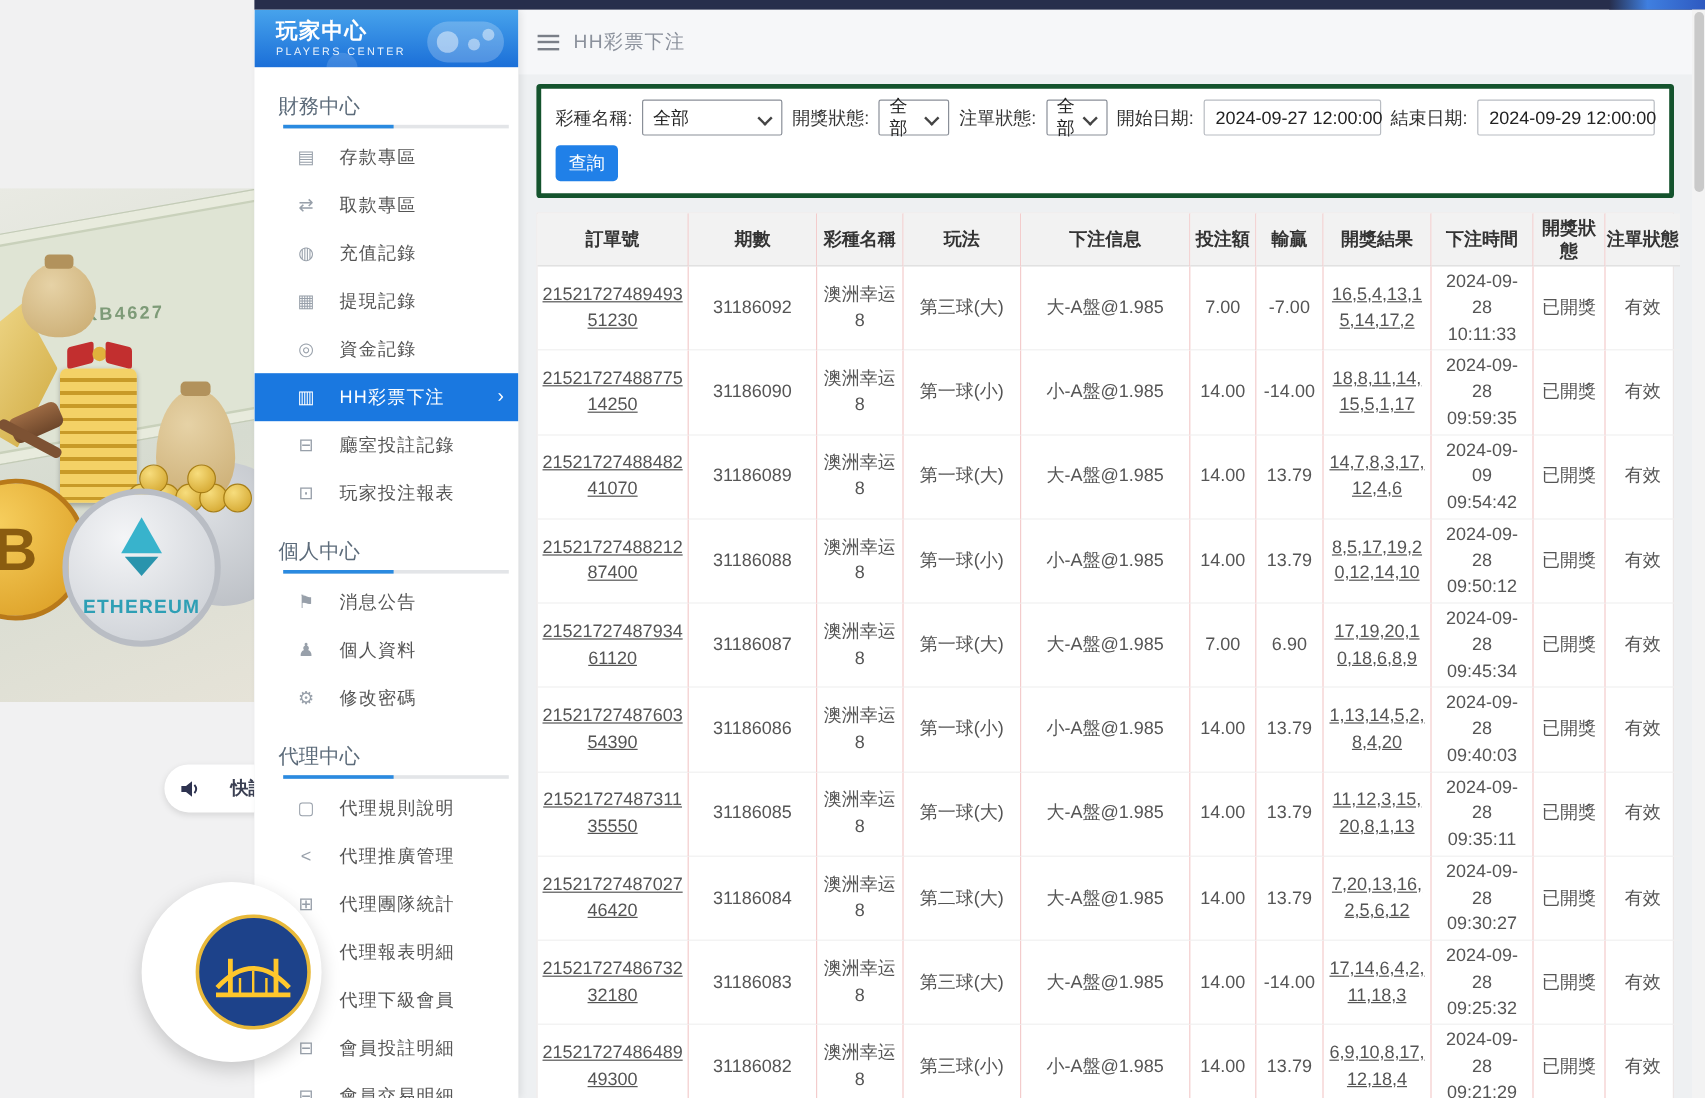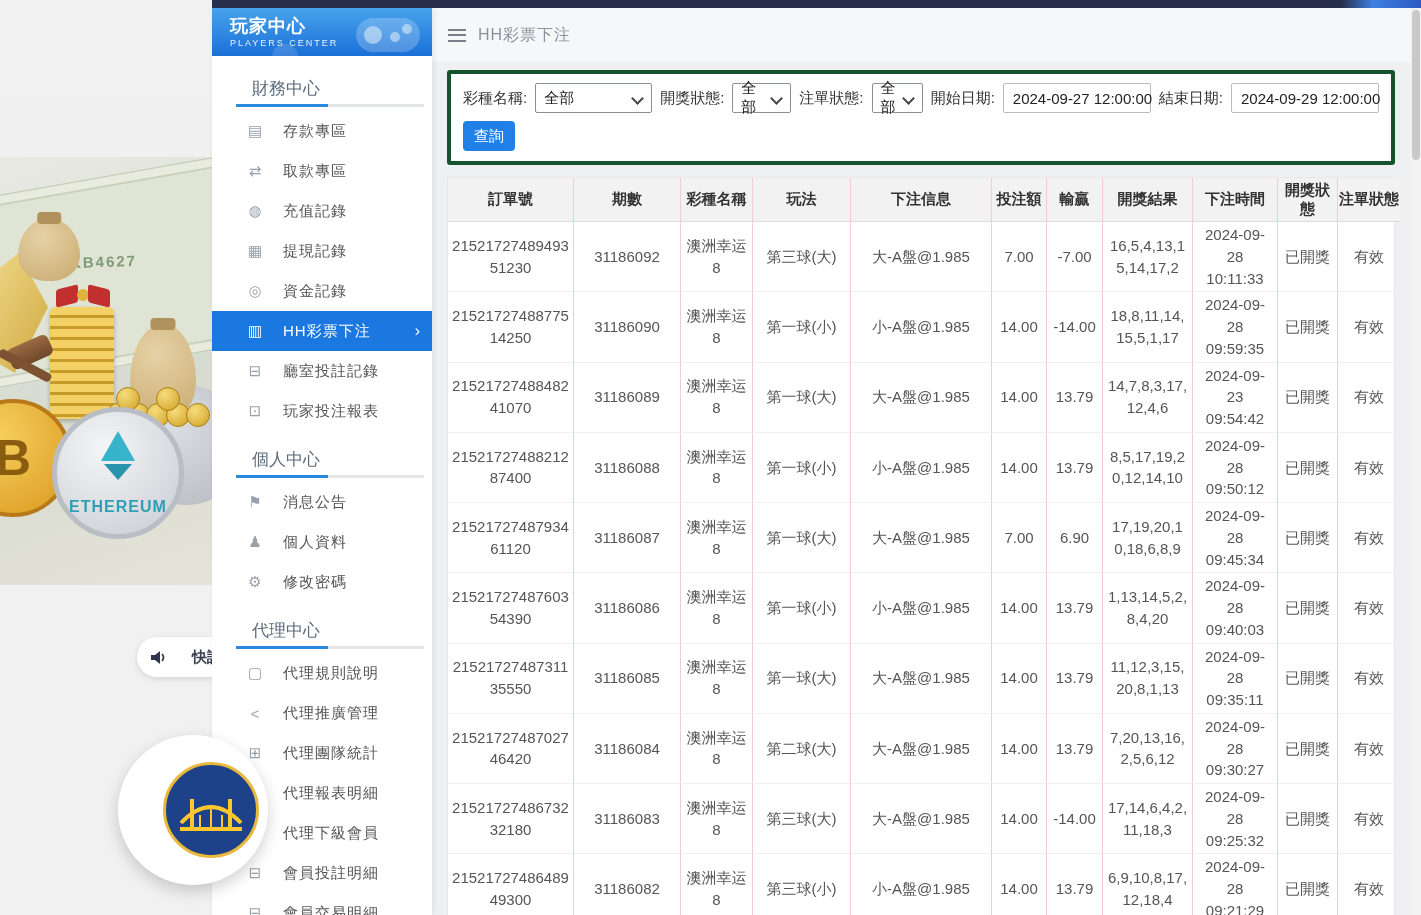--- a/index.html
+++ b/index.html
@@ -70,21 +70,21 @@
   #sidebar { position:absolute; left:212px; top:8px; width:220px; height:907px; background:#fff; z-index:5;
     box-shadow:2px 0 6px rgba(0,0,0,.08); overflow:hidden; }
   .sb-head { position:relative; height:48px; background:linear-gradient(180deg,#47a3ec,#1b6fd8); color:#fff; padding:6px 0 16px 18px; overflow:hidden; }
   .sb-title { font-size:18px; font-weight:bold; letter-spacing:1px; }
   .sb-sub { font-size:9px; letter-spacing:2px; opacity:.9; }
   .pad-art { position:absolute; right:12px; top:10px; width:64px; height:34px; border-radius:17px; background:rgba(255,255,255,.22); }
   .pad-art:before { content:""; position:absolute; left:8px; top:8px; width:18px; height:18px; border-radius:50%; background:rgba(255,255,255,.45); }
   .pad-art:after { content:""; position:absolute; right:8px; top:6px; width:10px; height:10px; border-radius:50%; background:rgba(255,255,255,.45); box-shadow:-12px 8px 0 rgba(255,255,255,.45); }
   .sb-bubble { position:absolute; left:60px; top:36px; width:26px; height:26px; border-radius:50%; background:rgba(255,255,255,.14); }
   #sidebar nav { padding-top:4px; }
-  .section-title { margin:14px 24px 0 40px; font-size:17px; color:#5c6b7a; height:30px; line-height:30px; }
+  .section-title { margin:14px 24px 0 20px; font-size:17px; color:#5c6b7a; height:30px; line-height:30px; }
   .section-underline { margin:0 8px 4px 24px; height:3px; background:#e3e5e8; position:relative; }
   .section-underline i { position:absolute; left:0; top:0; width:92px; height:3px; background:#2a8ae0; display:block; }
   .menu-item { position:relative; height:40px; display:flex; align-items:center; padding-left:33px; cursor:pointer; }
   .menu-item .mi-icon { width:20px; text-align:center; color:#98a0aa; font-size:15px; }
   .menu-item .mi-label { margin-left:18px; font-size:15px; color:#555; letter-spacing:1px; }
   .menu-item.active { background:#1a78e0; }
   .menu-item.active .mi-icon,.menu-item.active .mi-label { color:#fff; }
   .menu-item .mi-chevron { position:absolute; right:12px; color:#fff; font-size:16px; }
 
   
@@ -105,21 +105,21 @@
     padding:0 9px; font-size:15px; color:#222; cursor:text; white-space:nowrap; }
   .btn-search { margin-top:8px; width:52px; height:30px; background:#2080e8; color:#fff; border:none; border-radius:4px; font-size:15px; cursor:pointer; }
 
   .table-card { margin:12px 15px 0 15px; background:#fff; border:1px solid #ece6e6; }
   table { width:100%; border-collapse:separate; border-spacing:0; table-layout:fixed; }
   th { background:#f2f2f2; height:44px; font-size:15px; color:#333; font-weight:bold;
     border-right:1px solid #f3cccc; border-bottom:1px solid #dcdcdc; overflow:hidden; }
   td { height:57px; text-align:center; font-size:15px; color:#555; line-height:1.45;
     border-right:1px solid #f3cccc; border-bottom:1px solid #f0f0f0; padding:2px 4px; }
   th:last-child, td:last-child { border-right:none; }
-  td.brk { word-break:break-all; }
+  td.brk { word-break:break-all;text-decoration:underline; }
 
   #scrollbar { position:absolute; right:0; top:8px; width:11px; height:907px; background:#f3f3f3; z-index:40; }
   #scrollbar .thumb { position:absolute; left:1.5px; top:2px; width:8px; height:150px; border-radius:4px; background:#c9c9c9; cursor:pointer; }
 </style>
 </head>
 <body>
 
 <div id="left-col">
   <div class="gray-band"></div>
 
@@ -371,21 +371,21 @@
           </tr>
           <tr>
             <td class="brk">2152172748848241070</td>
             <td>31186089</td>
             <td>澳洲幸运8</td>
             <td>第一球(大)</td>
             <td>大-A盤@1.985</td>
             <td>14.00</td>
             <td>13.79</td>
             <td class="brk">14,7,8,3,17,12,4,6</td>
-            <td>2024-09-23 09:54:42</td>
+            <td>2024-09-09 09:54:42</td>
             <td>已開獎</td>
             <td>有效</td>
           </tr>
           <tr>
             <td class="brk">2152172748821287400</td>
             <td>31186088</td>
             <td>澳洲幸运8</td>
             <td>第一球(小)</td>
             <td>小-A盤@1.985</td>
             <td>14.00</td>

